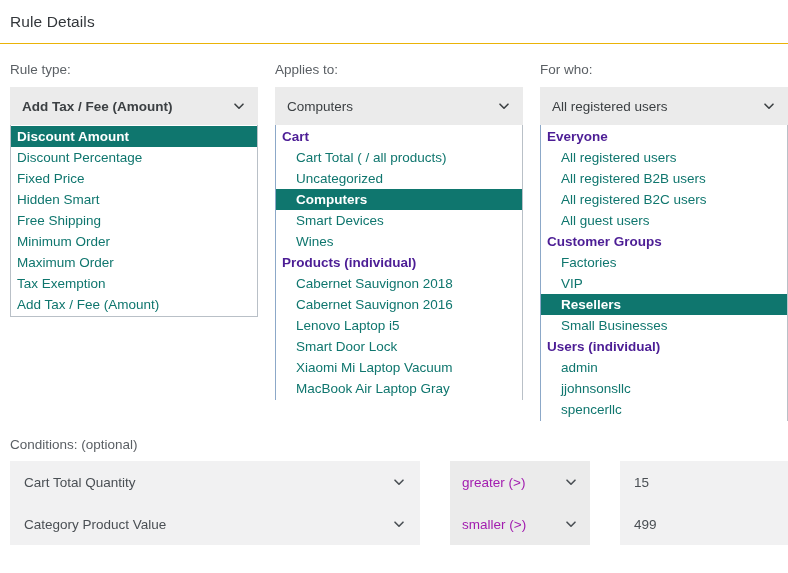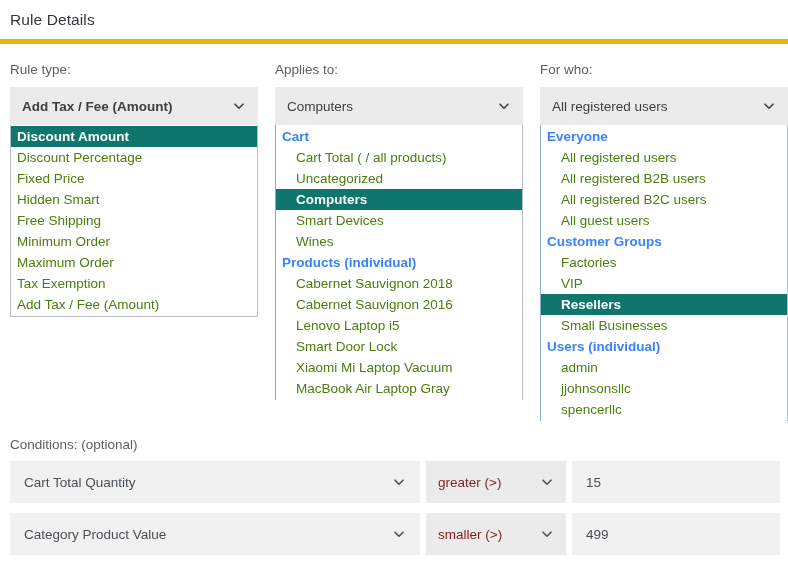--- a/index.html
+++ b/index.html
@@ -13,21 +13,21 @@
     font-family: "Liberation Sans", sans-serif;
     color: #3c4043;
     overflow: hidden;
     position: relative;
   }
 
   
   .panel-header {
     height: 44px;
     box-sizing: border-box;
-    border-bottom: 5px solid #eab308;
+    border-bottom: 1px solid #eab308;
     display: flex;
     align-items: center;
     padding-left: 10px;
   }
   .panel-title {
     font-size: 15.5px;
     color: #33373b;
     letter-spacing: 0.1px;
   }
 
@@ -86,27 +86,27 @@
   }
   .option-list.clipped {
     border-bottom: none;
     border-left-color: #8ca8c8;
   }
   .option {
     height: 21px;
     line-height: 21px;
     padding-left: 6px;
     white-space: nowrap;
-    color: #4d7c0f;
+    color: #0f766e;
     cursor: pointer;
   }
   .option.indent { padding-left: 20px; }
   .option.group {
     font-weight: bold;
-    color: #3b82f6;
+    color: #4c1d95;
     cursor: default;
   }
   .option.selected {
     background: #0f766e;
     color: #ffffff;
     font-weight: bold;
   }
 
   
   #list-rule-type { width: 248px; }
@@ -127,22 +127,22 @@
   }
   .conditions-label {
     font-size: 13.5px;
     color: #5a5f64;
     margin-bottom: 9px;
     display: block;
   }
   .condition-row {
     display: flex;
     align-items: center;
-    gap: 6px;
-    margin-bottom: 10px;
+    gap: 30px;
+    margin-bottom: 0;
   }
   .cond-field {
     width: 410px;
     flex: 0 0 410px;
     height: 42px;
     background: #f1f1f2;
     display: flex;
     align-items: center;
     justify-content: space-between;
     padding: 0 14px;
@@ -156,21 +156,21 @@
     width: 140px;
     flex: 0 0 140px;
     height: 42px;
     background: #ebebeb;
     display: flex;
     align-items: center;
     justify-content: space-between;
     padding: 0 12px;
     box-sizing: border-box;
     font-size: 13.5px;
-    color: #7f1d1d;
+    color: #a21caf;
     cursor: pointer;
     user-select: none;
   }
   .cond-value {
     flex: 1 1 auto;
     height: 42px;
     background: #f1f1f2;
     border: none;
     outline: none;
     padding: 0 14px;

